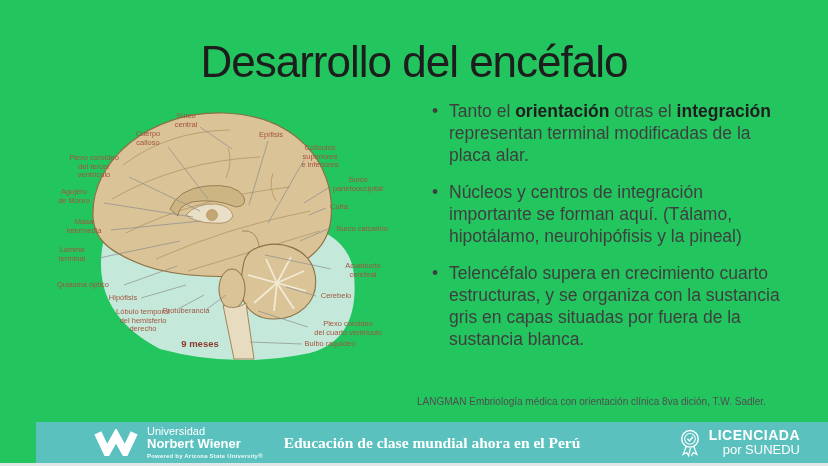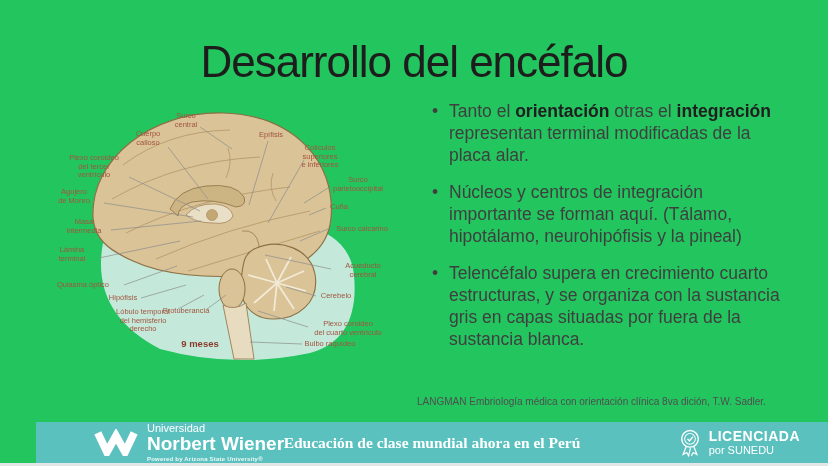--- a/index.html
+++ b/index.html
@@ -31,30 +31,30 @@
     font-size:10px;color:#4f4f4f;
   }
   .footer{
     position:absolute;left:0;right:0;top:422px;height:41px;background:var(--teal);
     display:flex;align-items:center;color:#fff;margin-left:36px;
   }
   .footer-strip{position:absolute;left:0;right:0;top:463px;height:3px;background:var(--strip);}
   .logo{display:flex;align-items:center;gap:9px;margin-left:58px;}
   .logo-text{line-height:1.05;}
   .logo-line1{font-size:11px;font-weight:400;}
-  .logo-line2{font-size:19px;font-weight:bold;}
+  .logo-line2{font-size:13px;font-weight:bold;}
   .logo-powered{font-size:6px;margin-top:2px;opacity:.9;font-weight:bold;letter-spacing:.2px;}
   .tagline{
     position:absolute;left:0;right:0;top:0;height:41px;display:flex;align-items:center;justify-content:center;
     font-size:15.5px;font-weight:bold;pointer-events:none;font-family:Liberation Serif, serif;
   }
   .license{position:absolute;right:28px;top:5px;display:flex;align-items:center;gap:7px;}
   .license-text{line-height:1.1;}
   .license-line1{font-size:14px;font-weight:bold;letter-spacing:.5px;}
-  .license-line2{font-size:11px;}
+  .license-line2{font-size:13px;text-align:right;}
 </style>
 </head>
 <body>
 
 <div id="slide" style="--teal: #5ac1bf; --strip: #e3e6e6; --label: #a2553f; --brain: #d9c397; --brainline: #8d7044; --wash: #e0eef1;">
 
   <div class="title">Desarrollo del encéfalo</div>
 
   <div class="diagram">
     <svg viewBox="0 0 400 270">

